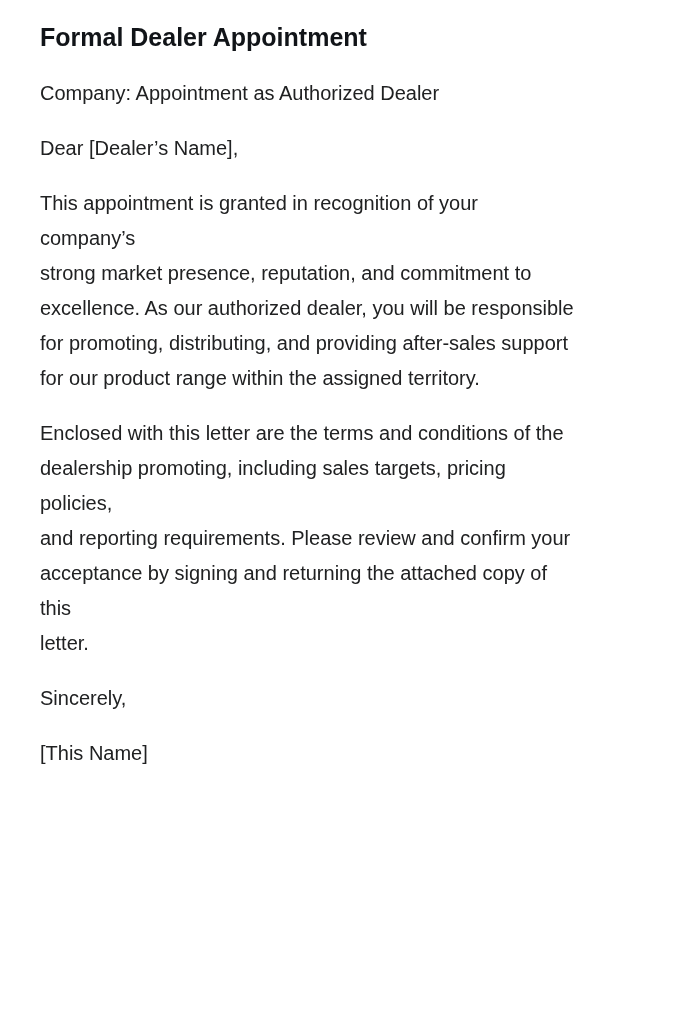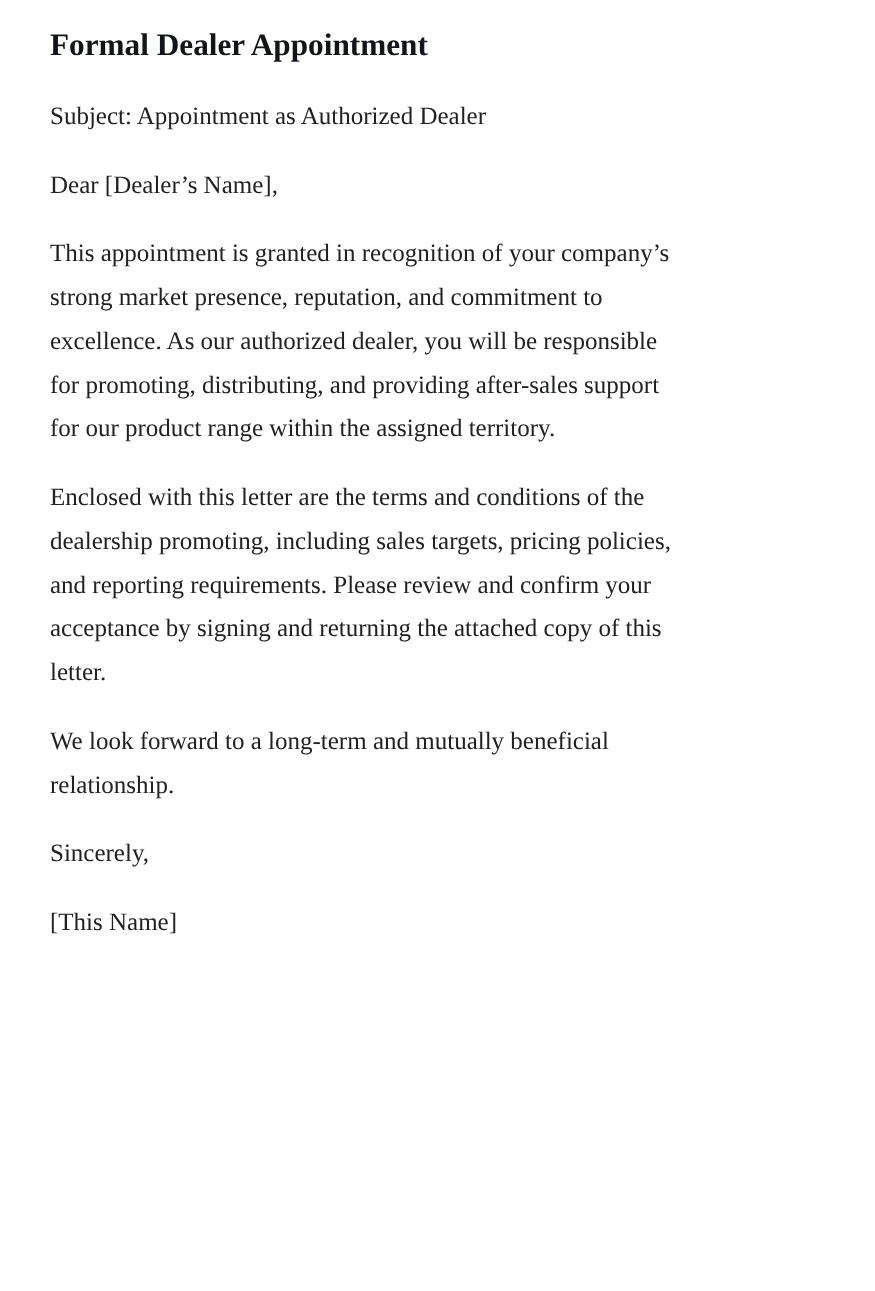--- a/index.html
+++ b/index.html
@@ -11,21 +11,20 @@
     height: 1033px;
     background: #ffffff;
     font-family: "Liberation Sans", "DejaVu Sans", sans-serif;
     color: #202122;
     overflow: hidden;
   }
   .letter {
     box-sizing: border-box;
     width: 628px;
     padding: 22px 50px 0 40px;
-    font-family: Liberation Serif, serif;
   }
   .letter-title {
     font-size: 25px;
     line-height: 30px;
     font-weight: 700;
     color: #111418;
     margin: 0 0 24px 0;
   }
   .letter p {
     font-size: 20px;
@@ -34,38 +33,36 @@
     white-space: pre-line;
     max-width: 606px;
   }
 </style>
 </head>
 <body>
 
 <article class="letter">
   <h1 class="letter-title">Formal Dealer Appointment</h1>
 
-  <p>Subject: Appointment as Authorized Dealer</p>
+  <p>Company: Appointment as Authorized Dealer</p>
 
   <p>Dear [Dealer’s Name],</p>
 
 
   <p>This appointment is granted in recognition of your company’s
 strong market presence, reputation, and commitment to
 excellence. As our authorized dealer, you will be responsible
 for promoting, distributing, and providing after-sales support
 for our product range within the assigned territory.</p>
 
   <p>Enclosed with this letter are the terms and conditions of the
 dealership promoting, including sales targets, pricing policies,
 and reporting requirements. Please review and confirm your
 acceptance by signing and returning the attached copy of this
 letter.</p>
 
-  <p>We look forward to a long-term and mutually beneficial
-relationship.</p>
 
   <p>Sincerely,</p>
 
   <p>[This Name]</p>
 
 
 </article>
 
 </body></html>

